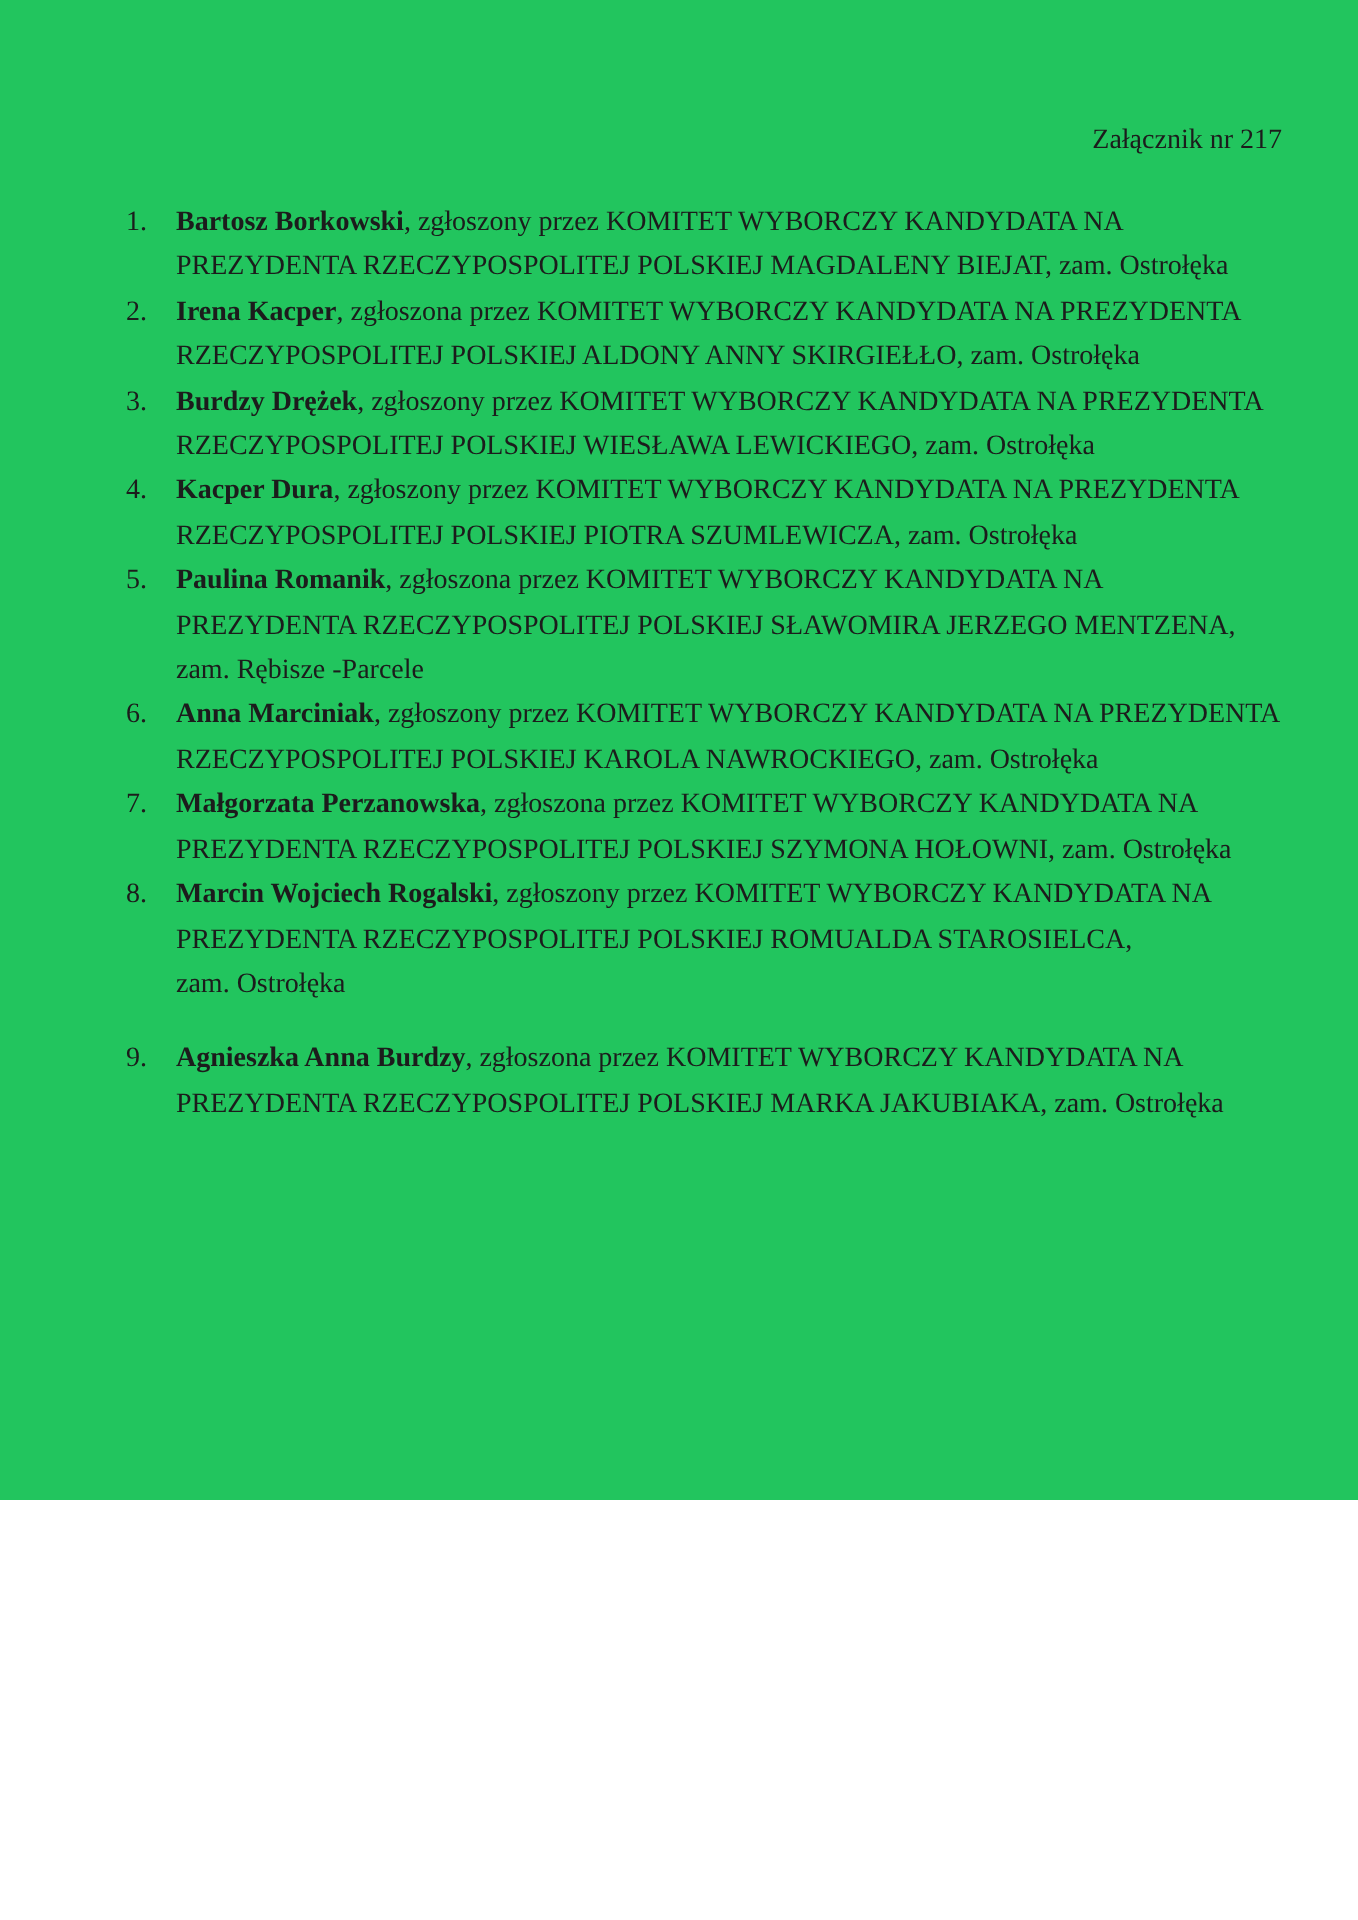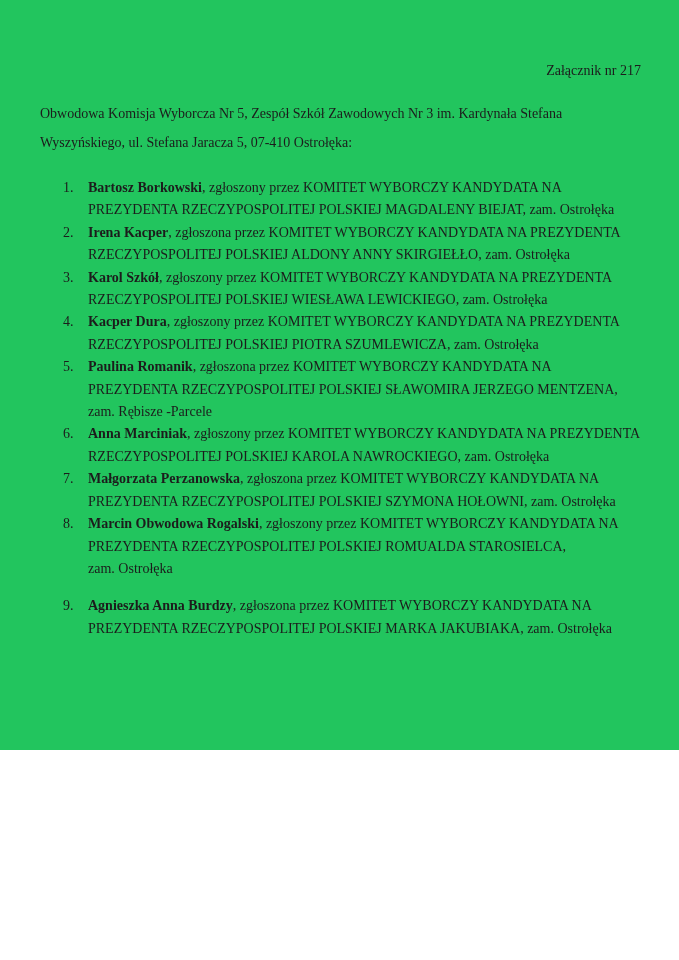--- a/index.html
+++ b/index.html
@@ -55,37 +55,35 @@
 </style>
 </head>
 <body>
 
 <div class="page">
 
   <div class="attachment-block">
     <div>Załącznik nr 217</div>
   </div>
 
-  <p class="intro">Obwodowa Komisja Wyborcza Nr 5, Zespół Szkół Zawodowych Nr 3 im. Kardynała Stefana
-Wyszyńskiego, ul. Stefana Jaracza 5, 07-410 Ostrołęka:</p>
 
   <ol class="member-list">
       <li class="member-item">
         <span class="num">1.</span>
         <span class="text"><span class="member-name">Bartosz Borkowski</span>, zgłoszony przez KOMITET WYBORCZY KANDYDATA NA
 PREZYDENTA RZECZYPOSPOLITEJ POLSKIEJ MAGDALENY BIEJAT, zam. Ostrołęka</span>
       </li>
       <li class="member-item">
         <span class="num">2.</span>
         <span class="text"><span class="member-name">Irena Kacper</span>, zgłoszona przez KOMITET WYBORCZY KANDYDATA NA PREZYDENTA
 RZECZYPOSPOLITEJ POLSKIEJ ALDONY ANNY SKIRGIEŁŁO, zam. Ostrołęka</span>
       </li>
       <li class="member-item">
         <span class="num">3.</span>
-        <span class="text"><span class="member-name">Karol Szkół</span>, zgłoszony przez KOMITET WYBORCZY KANDYDATA NA PREZYDENTA
+        <span class="text"><span class="member-name">Burdzy Drężek</span>, zgłoszony przez KOMITET WYBORCZY KANDYDATA NA PREZYDENTA
 RZECZYPOSPOLITEJ POLSKIEJ WIESŁAWA LEWICKIEGO, zam. Ostrołęka</span>
       </li>
       <li class="member-item">
         <span class="num">4.</span>
         <span class="text"><span class="member-name">Kacper Dura</span>, zgłoszony przez KOMITET WYBORCZY KANDYDATA NA PREZYDENTA
 RZECZYPOSPOLITEJ POLSKIEJ PIOTRA SZUMLEWICZA, zam. Ostrołęka</span>
       </li>
       <li class="member-item">
         <span class="num">5.</span>
         <span class="text"><span class="member-name">Paulina Romanik</span>, zgłoszona przez KOMITET WYBORCZY KANDYDATA NA
@@ -97,21 +95,21 @@
         <span class="text"><span class="member-name">Anna Marciniak</span>, zgłoszony przez KOMITET WYBORCZY KANDYDATA NA PREZYDENTA
 RZECZYPOSPOLITEJ POLSKIEJ KAROLA NAWROCKIEGO, zam. Ostrołęka</span>
       </li>
       <li class="member-item">
         <span class="num">7.</span>
         <span class="text"><span class="member-name">Małgorzata Perzanowska</span>, zgłoszona przez KOMITET WYBORCZY KANDYDATA NA
 PREZYDENTA RZECZYPOSPOLITEJ POLSKIEJ SZYMONA HOŁOWNI, zam. Ostrołęka</span>
       </li>
       <li class="member-item">
         <span class="num">8.</span>
-        <span class="text"><span class="member-name">Marcin Obwodowa Rogalski</span>, zgłoszony przez KOMITET WYBORCZY KANDYDATA NA
+        <span class="text"><span class="member-name">Marcin Wojciech Rogalski</span>, zgłoszony przez KOMITET WYBORCZY KANDYDATA NA
 PREZYDENTA RZECZYPOSPOLITEJ POLSKIEJ ROMUALDA STAROSIELCA,
 zam. Ostrołęka</span>
       </li>
       <li class="member-item">
         <span class="num">9.</span>
         <span class="text"><span class="member-name">Agnieszka Anna Burdzy</span>, zgłoszona przez KOMITET WYBORCZY KANDYDATA NA
 PREZYDENTA RZECZYPOSPOLITEJ POLSKIEJ MARKA JAKUBIAKA, zam. Ostrołęka</span>
       </li>
     </ol>
 

